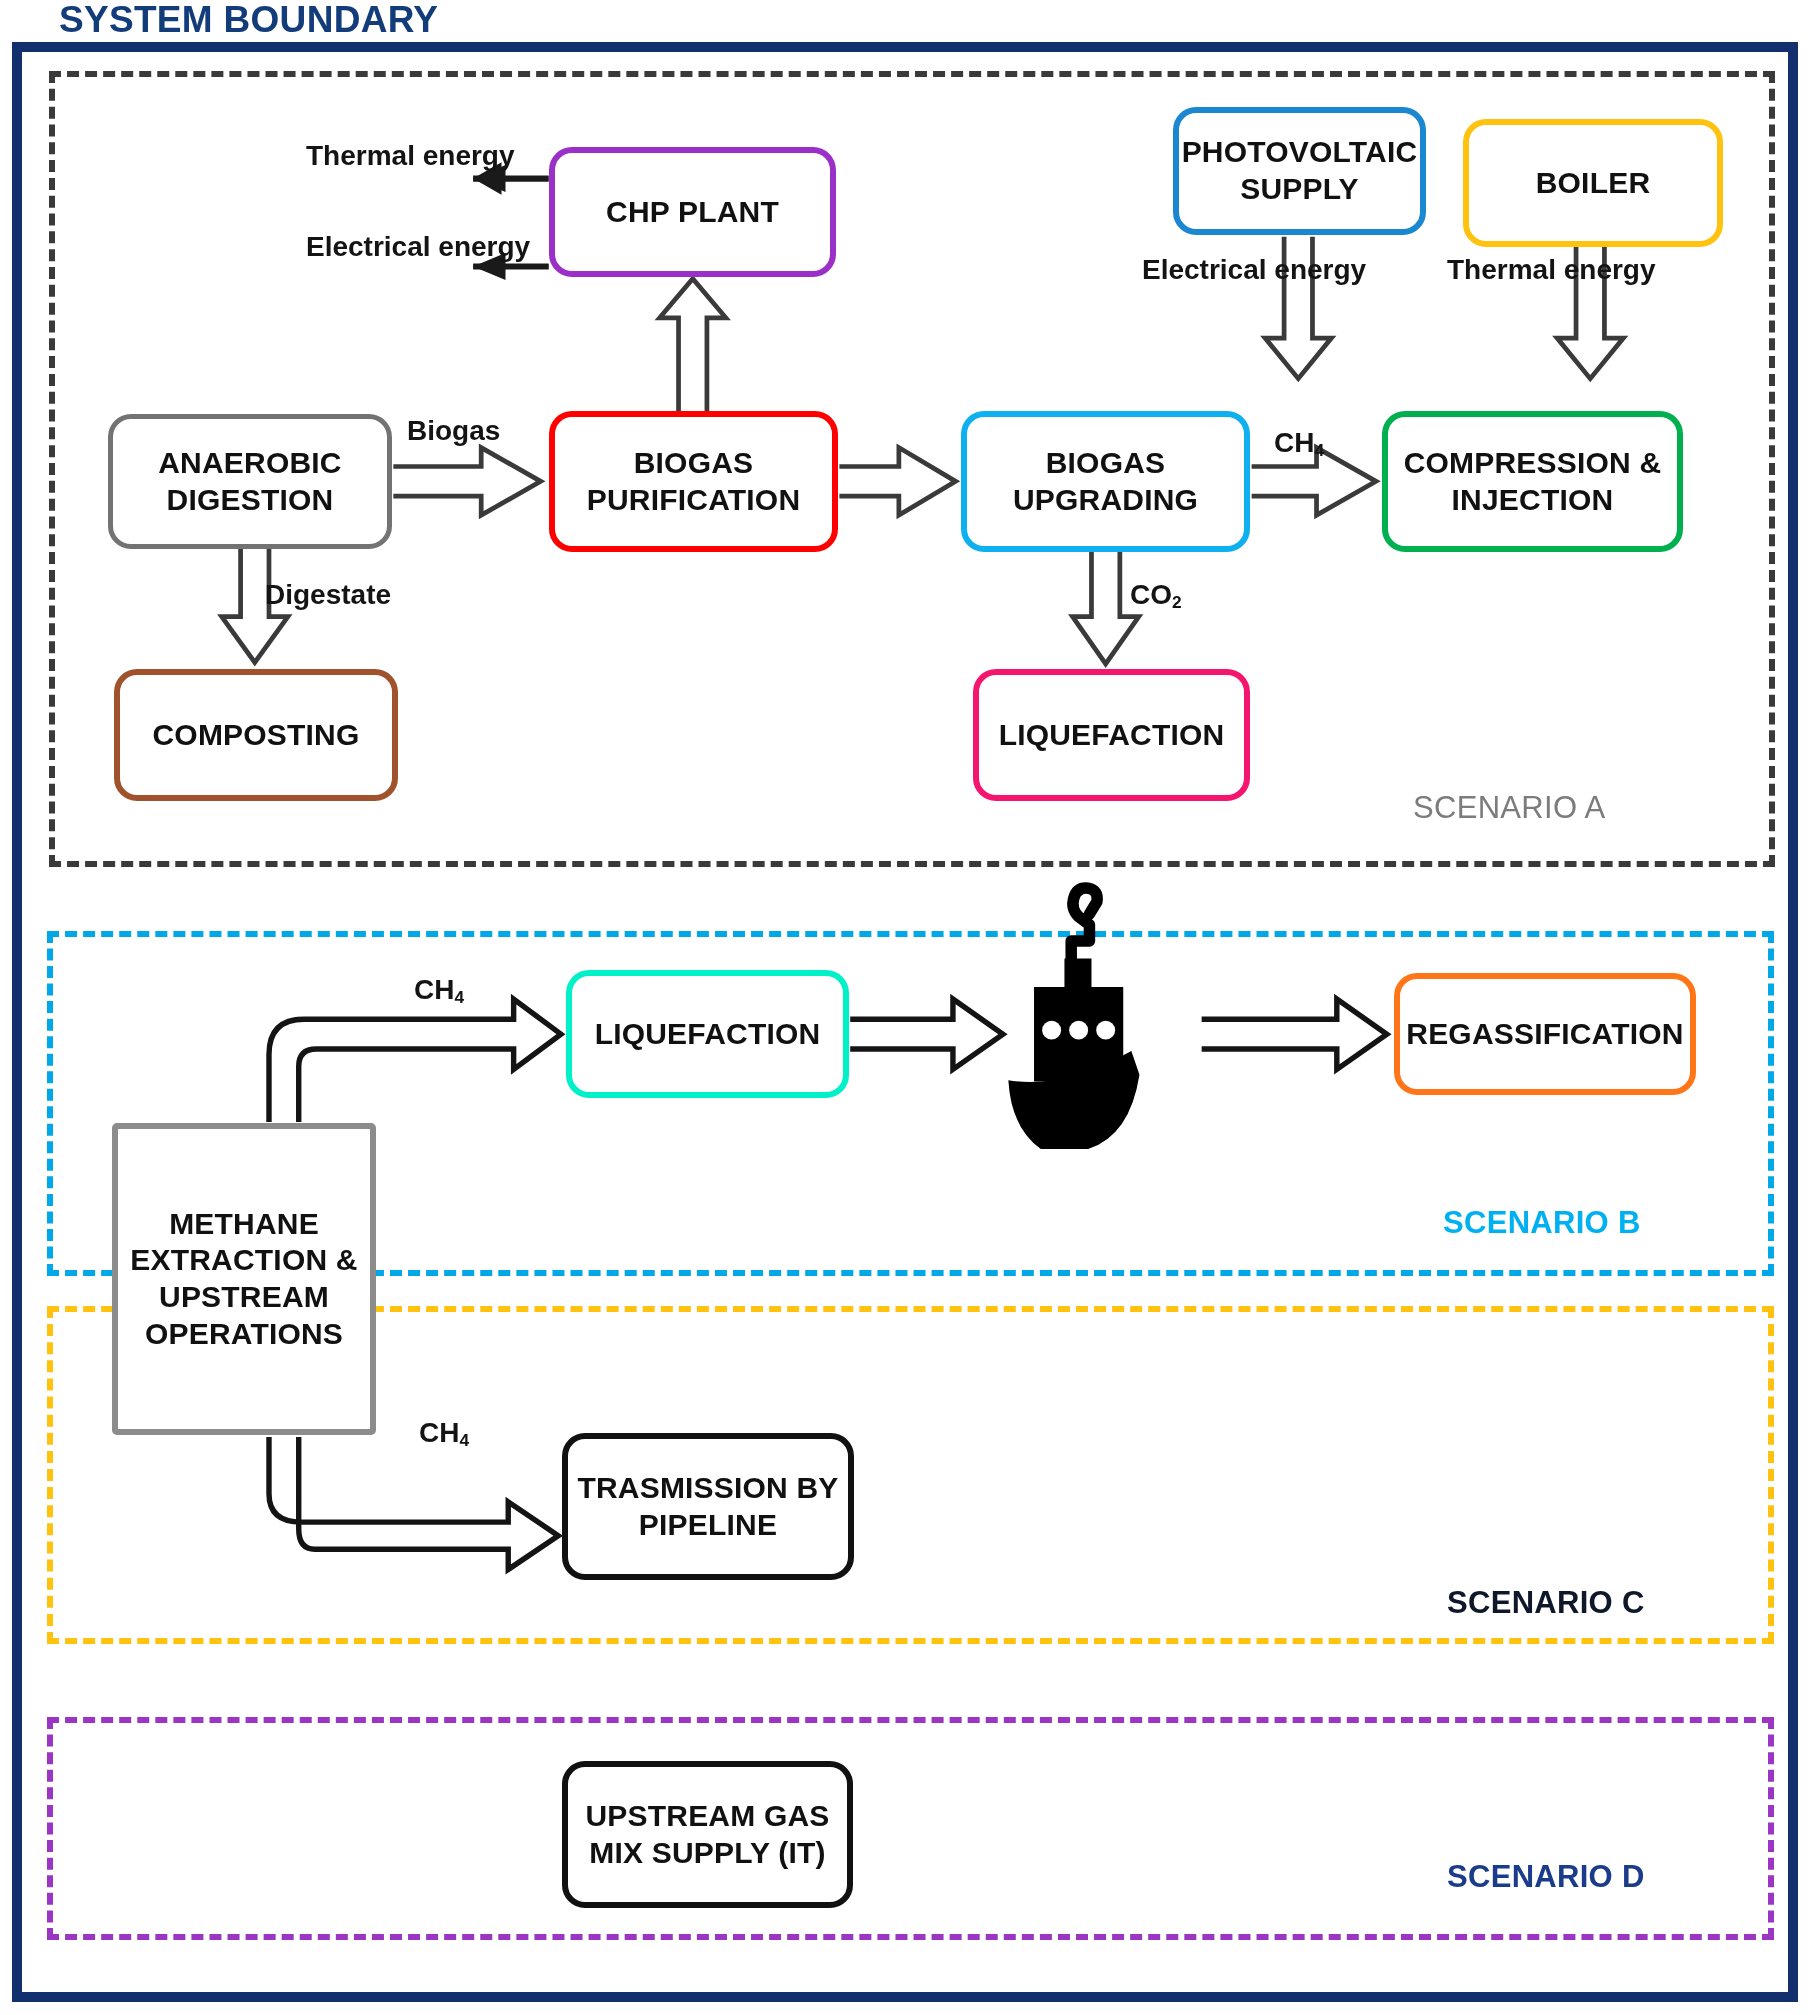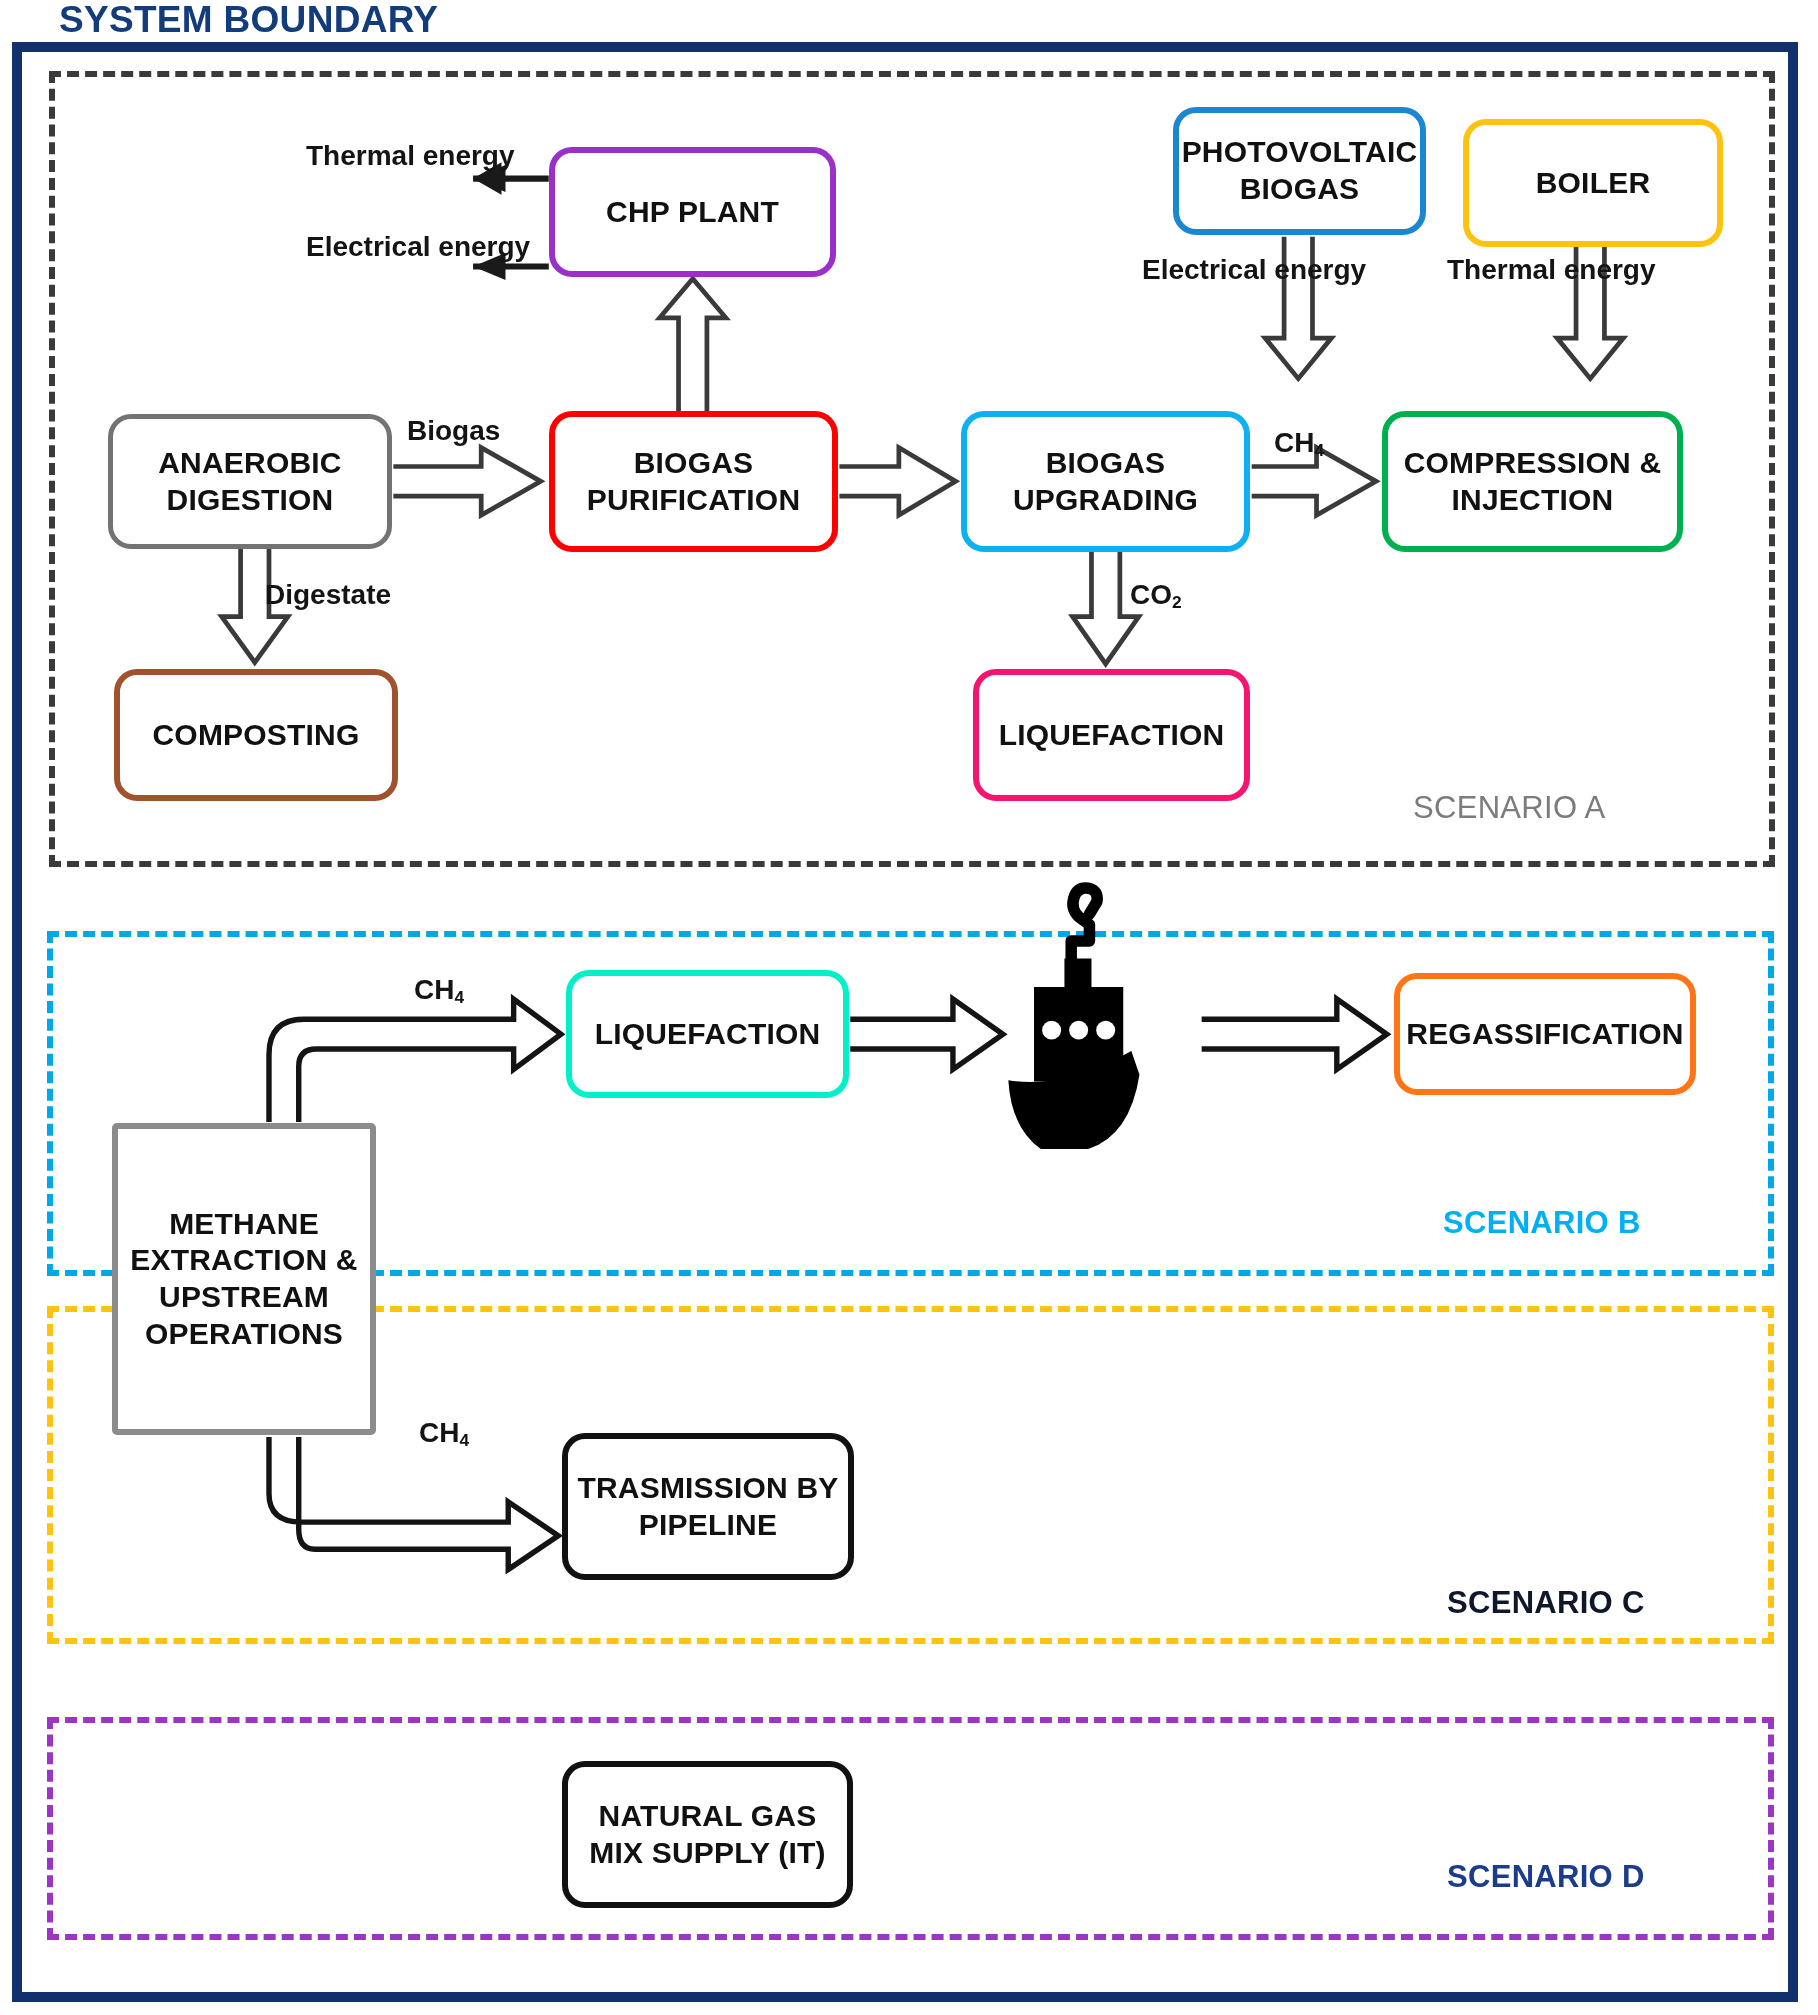--- a/index.html
+++ b/index.html
@@ -160,34 +160,34 @@
       <path d="M1530,1600 L1530,1460 L1575,1460 L1575,1418 L1615,1418 L1615,1460 L1662,1460 L1662,1600 Z" fill="#000"></path>
       <path d="M1585,1418 L1585,1392 L1612,1392 L1612,1368 L1596,1356 Q1584,1344 1589,1328 Q1594,1312 1610,1314 Q1626,1317 1623,1334 L1612,1352" fill="none" stroke="#000" stroke-width="17" stroke-linecap="round" stroke-linejoin="round"></path>
       <circle cx="1556" cy="1524" r="14" fill="#fff"></circle>
       <circle cx="1596" cy="1524" r="14" fill="#fff"></circle>
       <circle cx="1636" cy="1524" r="14" fill="#fff"></circle>
       <path d="M1492,1598 Q1572,1612 1674,1555 L1686,1590 Q1672,1680 1610,1700 L1540,1700 Q1496,1668 1492,1598 Z" fill="#000"></path>
     </g>
   </svg>
 
   <div class="box bx-chp">CHP PLANT</div>
-  <div class="box bx-pv">PHOTOVOLTAIC BIOGAS</div>
+  <div class="box bx-pv">PHOTOVOLTAIC SUPPLY</div>
   <div class="box bx-boiler">BOILER</div>
   <div class="box bx-ad">ANAEROBIC DIGESTION</div>
   <div class="box bx-bp">BIOGAS PURIFICATION</div>
   <div class="box bx-bu">BIOGAS UPGRADING</div>
   <div class="box bx-comp">COMPOSTING</div>
   <div class="box bx-ci">COMPRESSION &amp; INJECTION</div>
   <div class="box bx-liq-a">LIQUEFACTION</div>
 
   <div class="box bx-meth">METHANE EXTRACTION &amp; UPSTREAM OPERATIONS</div>
   <div class="box bx-liq-b">LIQUEFACTION</div>
   <div class="box bx-regas">REGASSIFICATION</div>
   <div class="box bx-trans">TRASMISSION BY PIPELINE</div>
-  <div class="box bx-ngm">NATURAL GAS MIX SUPPLY (IT)</div>
+  <div class="box bx-ngm">UPSTREAM GAS MIX SUPPLY (IT)</div>
 
   <div class="flab fl-thermal-chp">Thermal energy</div>
   <div class="flab fl-elec-chp">Electrical energy</div>
   <div class="flab fl-biogas">Biogas</div>
   <div class="flab fl-digestate">Digestate</div>
   <div class="flab fl-pv-e">Electrical energy</div>
   <div class="flab fl-bo-t">Thermal energy</div>
   <div class="flab fl-ch4-a"><span>CH<sub>4</sub></span></div>
   <div class="flab fl-co2"><span>CO<sub>2</sub></span></div>
   <div class="flab fl-ch4-b"><span>CH<sub>4</sub></span></div>

